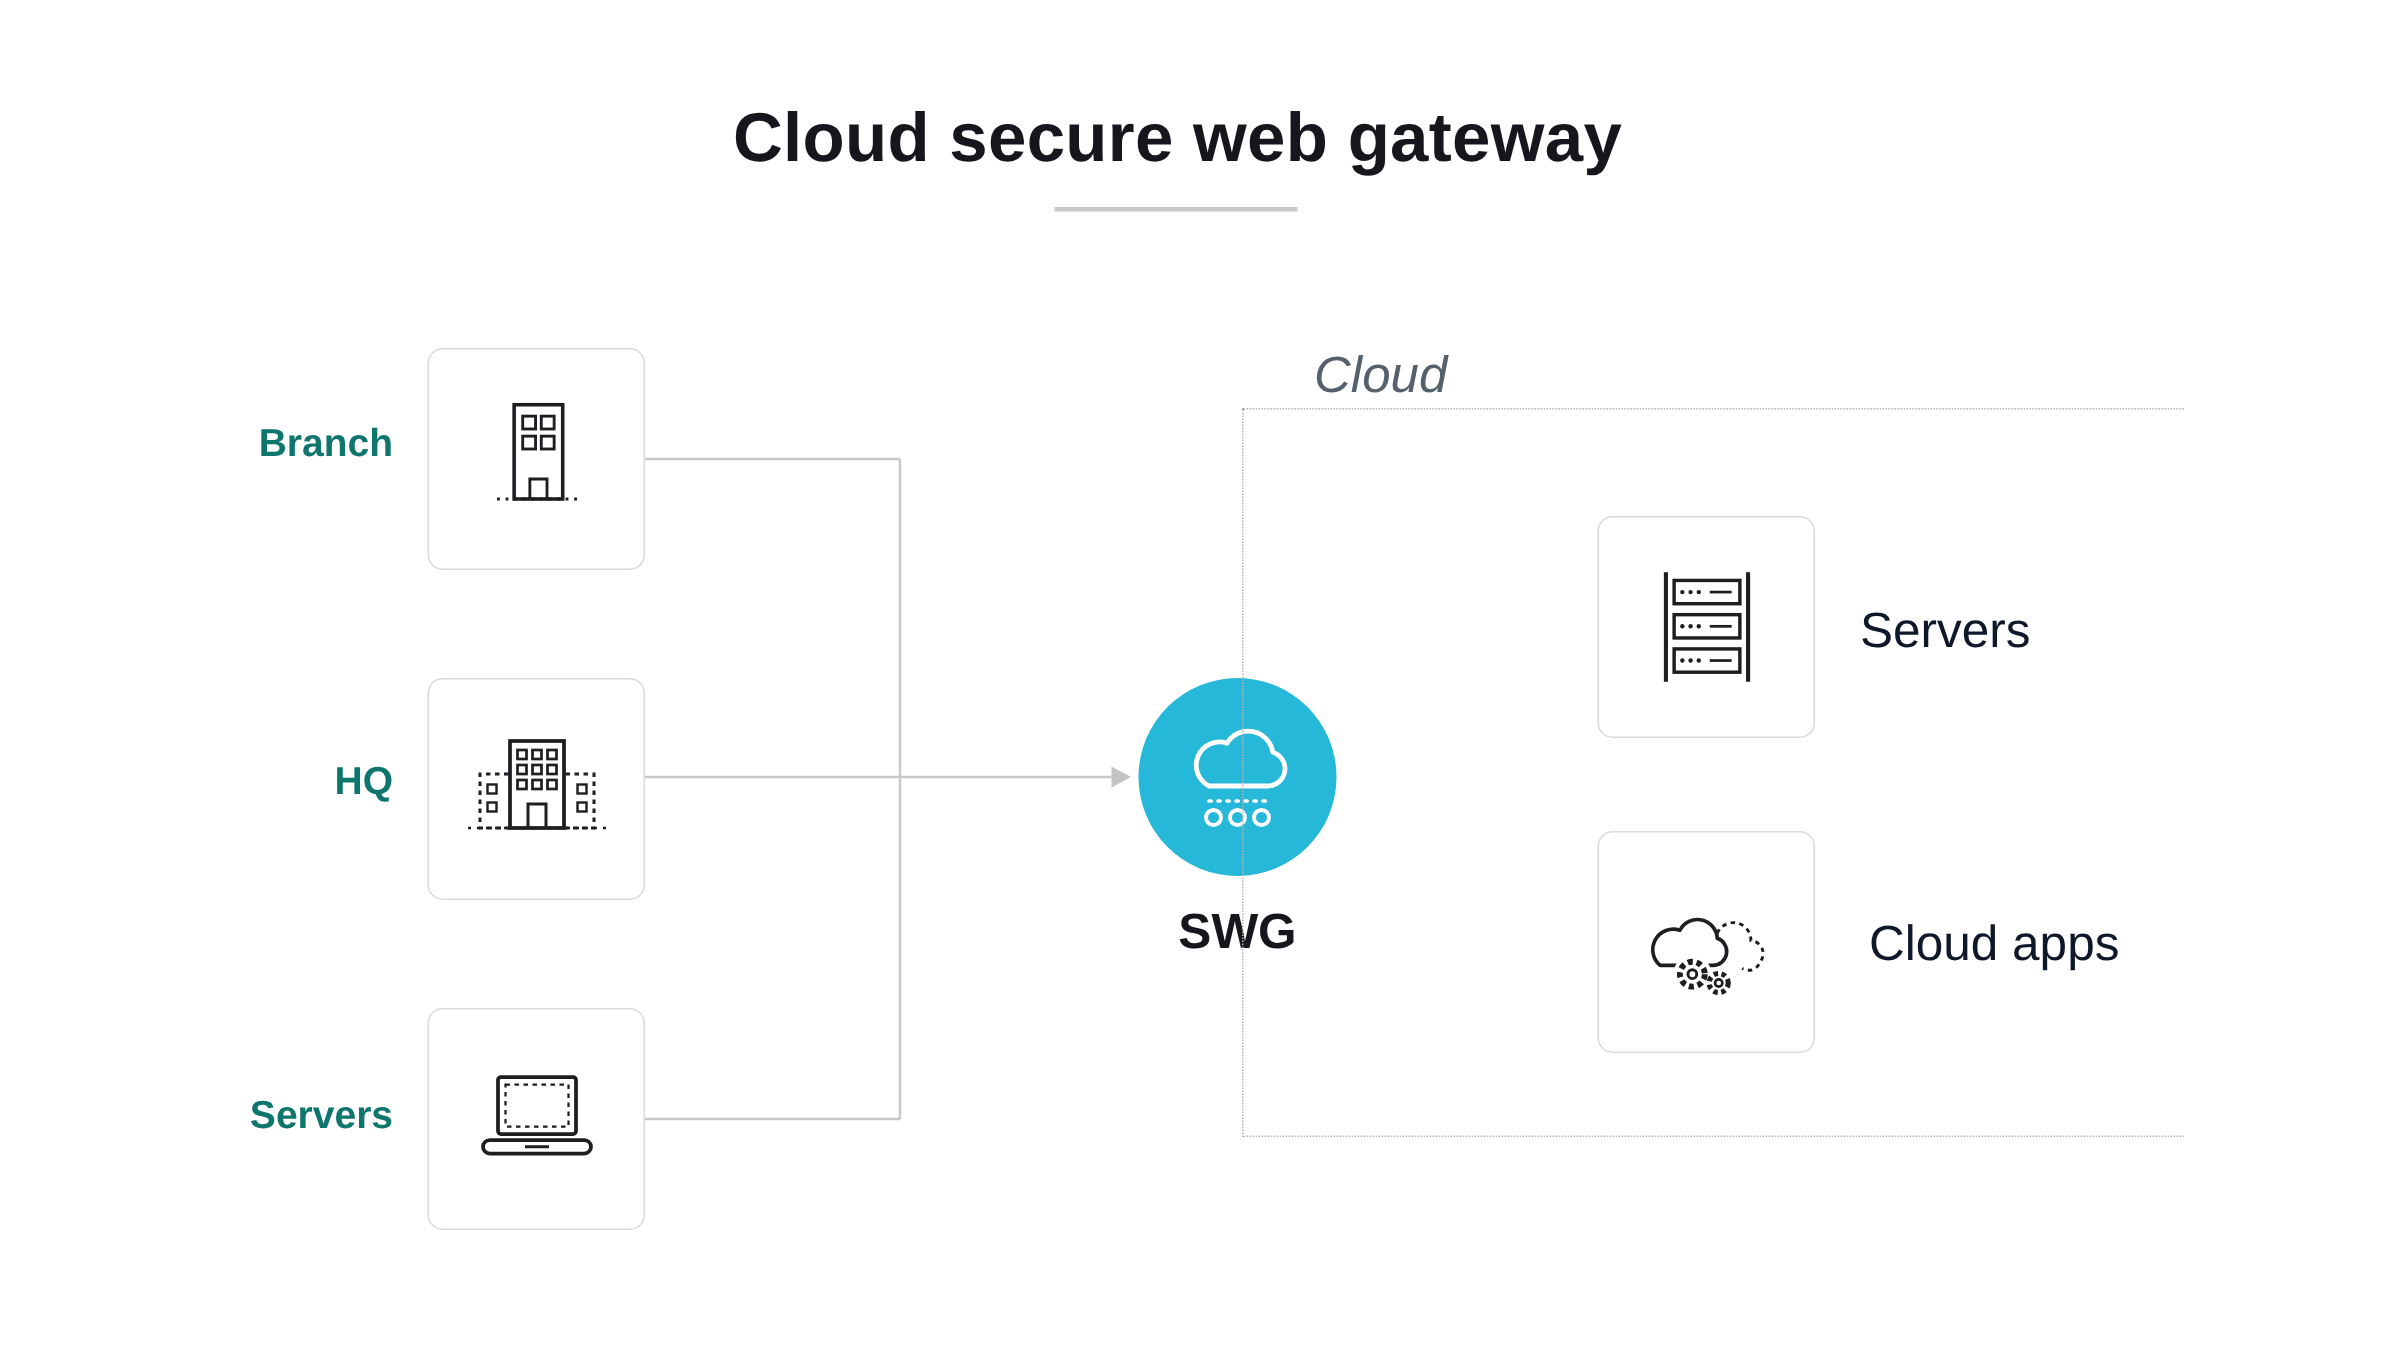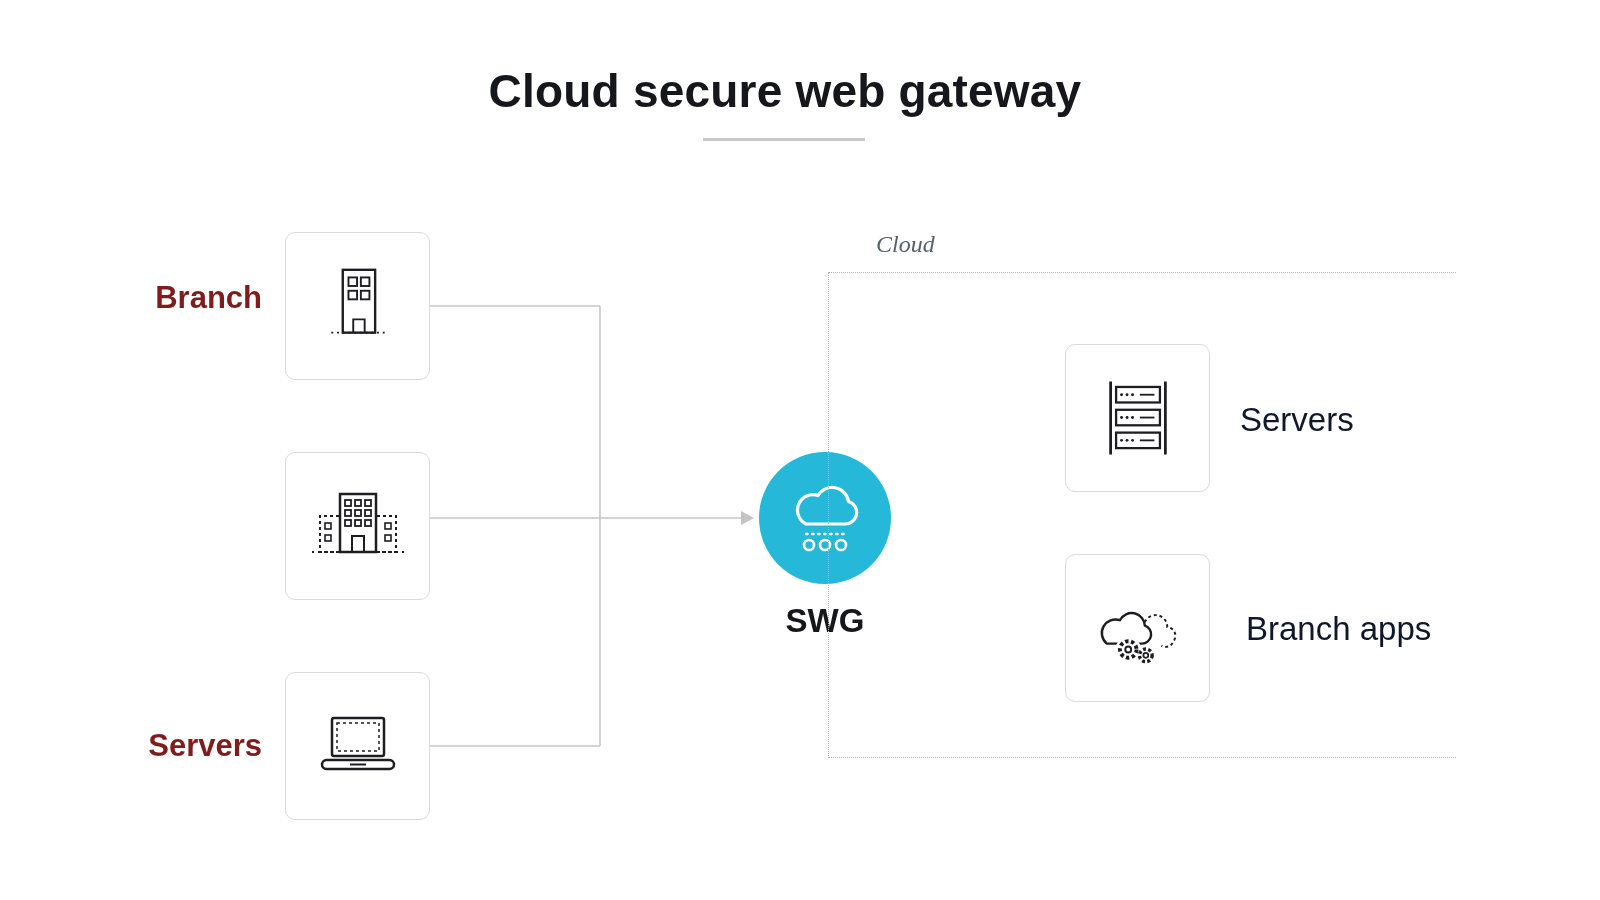--- a/index.html
+++ b/index.html
@@ -27,23 +27,23 @@
     position: absolute;
     left: 703px; top: 114px;
     width: 162px; height: 3px;
     background: #c9c9c9;
   }
   .node-label {
     position: absolute;
     left: 30px;
     width: 232px;
     text-align: right;
-    font-size: 31px;
+    font-size: 26px;
     font-weight: 800;
-    color: #7f1d1d;
+    color: #0f766e;
   }
   .icon-box {
     position: absolute;
     width: 145px; height: 148px;
     background: #ffffff;
     border: 1.5px solid #dadada;
     border-radius: 10px;
     display: flex;
     align-items: center;
     justify-content: center;
@@ -76,25 +76,24 @@
   .cloud-region {
     position: absolute;
     left: 828px; top: 248px;
     width: 676px; height: 486px;
     border: 1.5px dotted #b3b3b3;
     box-sizing: border-box;
   }
   .cloud-region-label {
     position: absolute;
     left: 876px; top: 207px;
-    font-size: 24px;
+    font-size: 34px;
     font-style: italic;
     font-weight: 500;
     color: #55616d;
-    font-family: Liberation Serif, serif;
   }
   .cloud-item-label {
     position: absolute;
     font-size: 33px;
     font-weight: 500;
     color: #0f172a;
   }
   .label-servers { left: 1240px; top: 377px; }
   .label-cloudapps { left: 1246px; top: 586px; }
 </style>
@@ -105,20 +104,21 @@
 
   <div class="title">Cloud secure web gateway</div>
   <div class="title-divider"></div>
 
   <svg class="connectors" viewBox="0 0 1600 900">
     <path d="M430 282 H600 M430 722 H600 M600 282 V722 M430 494 H741" fill="none" stroke="#c8c8c8" stroke-width="1.6"></path>
     <polygon points="741,487 754,494 741,501" fill="#c3c3c3"></polygon>
   </svg>
 
   <div class="node-label" style="top:256px">Branch</div>
+  <div class="node-label" style="top:481px">HQ</div>
   <div class="node-label" style="top:704px">Servers</div>
 
   <div class="icon-box" style="left:285px; top:208px">
     <svg width="80" height="88" viewBox="0 0 84 92">
       <rect x="26" y="8" width="34" height="66" fill="none" stroke="#1d1d22" stroke-width="2.5"></rect>
       <rect x="32" y="16" width="9" height="9" fill="none" stroke="#1d1d22" stroke-width="2"></rect>
       <rect x="45" y="16" width="9" height="9" fill="none" stroke="#1d1d22" stroke-width="2"></rect>
       <rect x="32" y="30" width="9" height="9" fill="none" stroke="#1d1d22" stroke-width="2"></rect>
       <rect x="45" y="30" width="9" height="9" fill="none" stroke="#1d1d22" stroke-width="2"></rect>
       <path d="M37 74 V60 H49 V74" fill="none" stroke="#1d1d22" stroke-width="2"></path>
@@ -200,15 +200,15 @@
       <path d="M57 36 A12 12 0 0 1 80 41 A9 9 0 0 1 86 56 A8 8 0 0 1 74 60" fill="none" stroke="#1d1d22" stroke-width="2" stroke-dasharray="3 3"></path>
       <path d="M18 58 H54 A9.5 9.5 0 0 0 57 39.5 A13.5 13.5 0 0 0 31.5 34 A14 14 0 0 0 18 58 Z" fill="none" stroke="#1d1d22" stroke-width="2.5" stroke-linejoin="round"></path>
       <circle cx="40" cy="64" r="13" fill="#ffffff"></circle>
       <circle cx="58" cy="70" r="10" fill="#ffffff"></circle>
       <circle cx="40" cy="64" r="8.5" fill="none" stroke="#1d1d22" stroke-width="4" stroke-dasharray="3.5 2.6"></circle>
       <circle cx="40" cy="64" r="3" fill="none" stroke="#1d1d22" stroke-width="2"></circle>
       <circle cx="58" cy="70" r="6.5" fill="none" stroke="#1d1d22" stroke-width="3.5" stroke-dasharray="3 2.4"></circle>
       <circle cx="58" cy="70" r="2.5" fill="none" stroke="#1d1d22" stroke-width="1.8"></circle>
     </svg>
   </div>
-  <div class="cloud-item-label label-cloudapps">Branch apps</div>
+  <div class="cloud-item-label label-cloudapps">Cloud apps</div>
 
 </div>
 
 </body></html>

